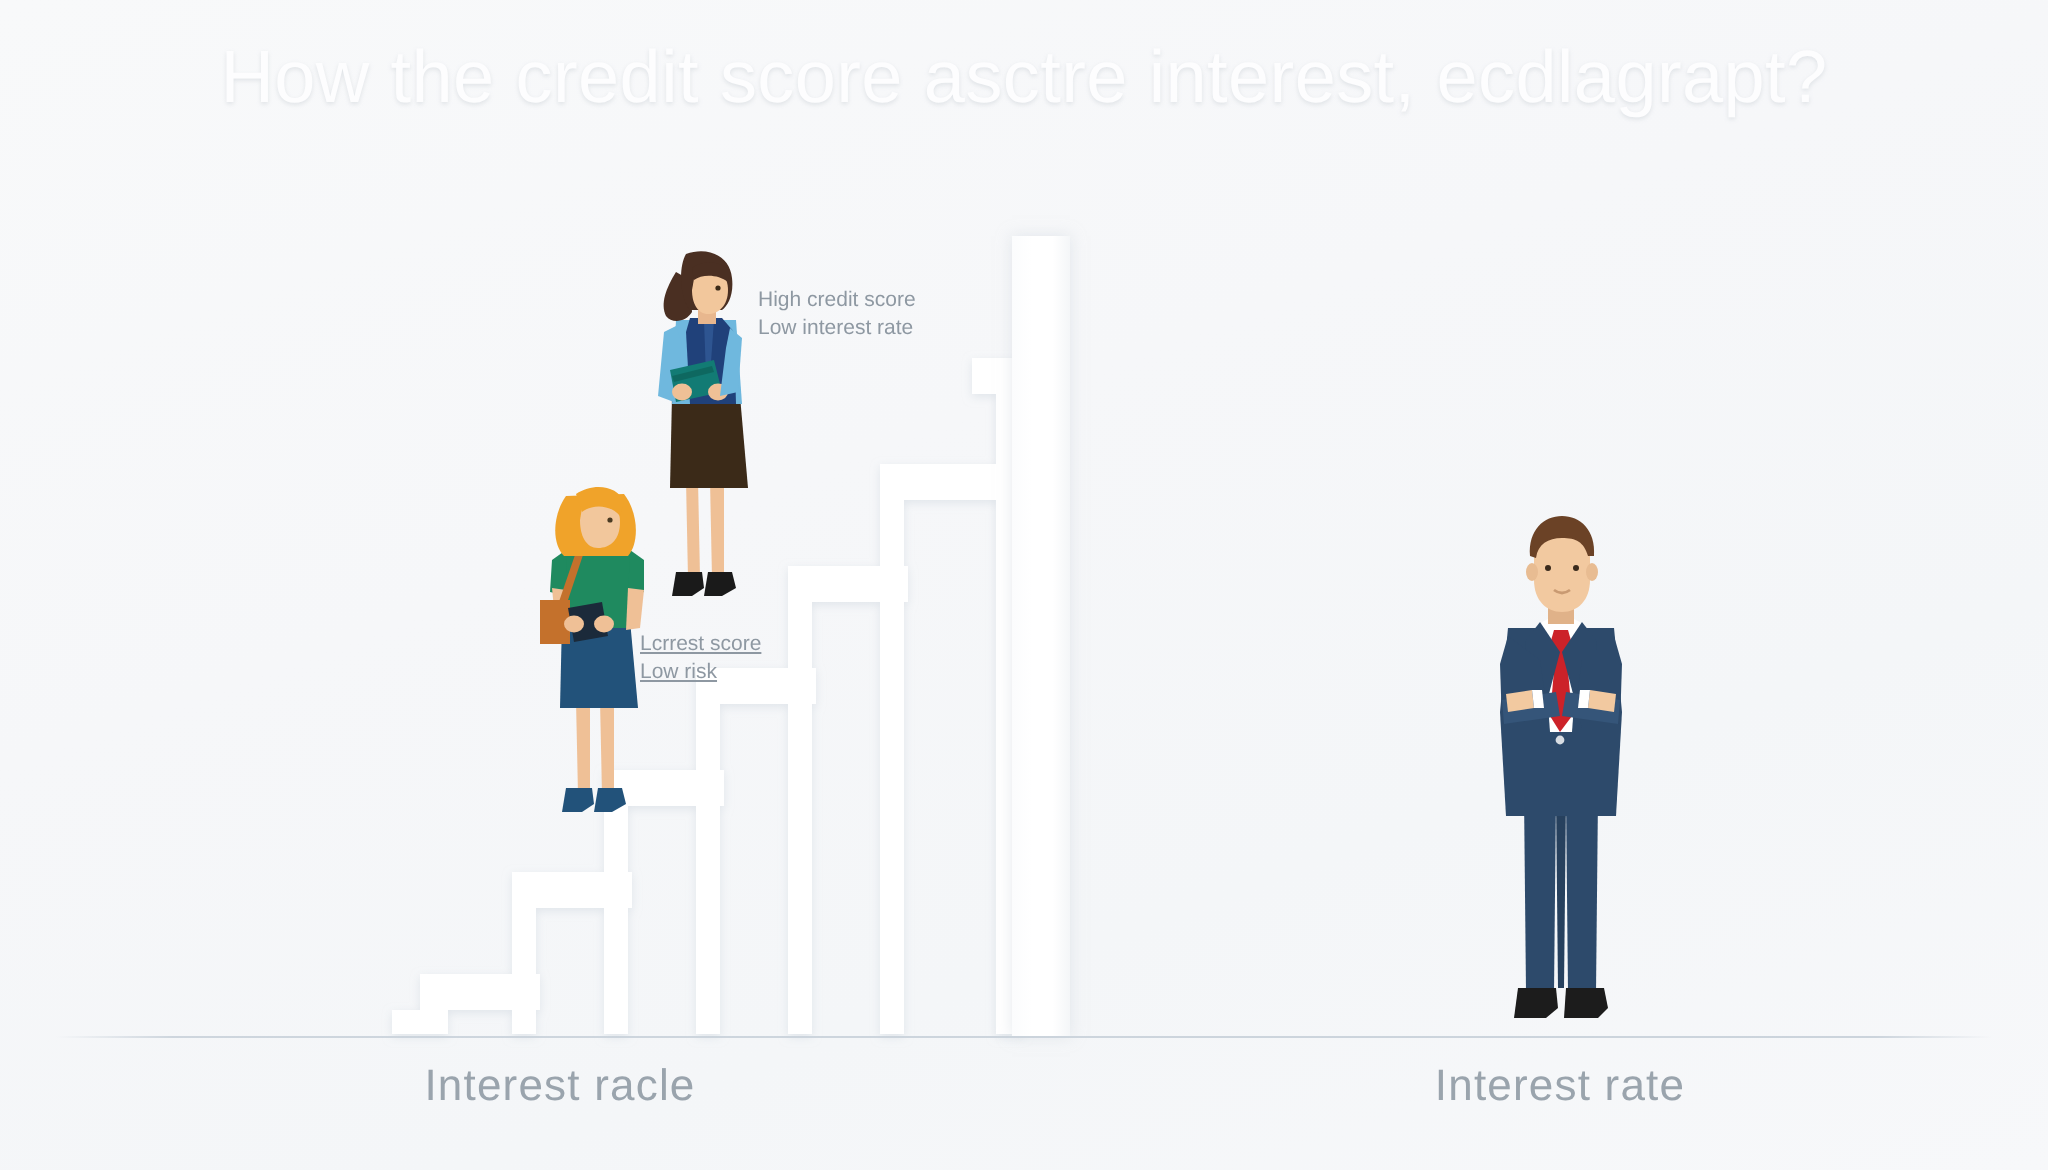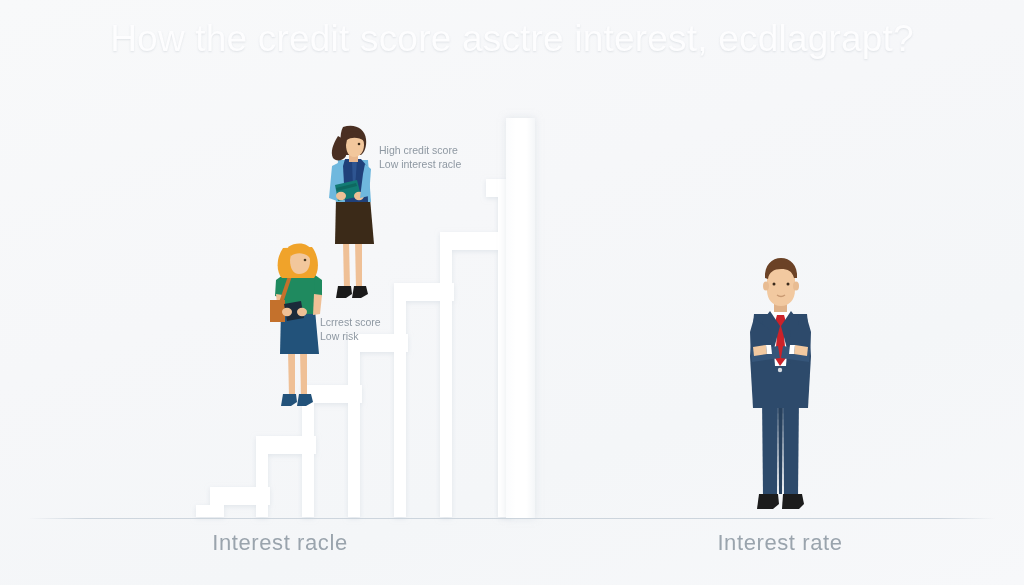--- a/index.html
+++ b/index.html
@@ -60,21 +60,21 @@
   #caption-right { left: 640px; width: 280px; text-align: center; }
   
   .annot {
     position: absolute;
     font-size: 10.5px;
     line-height: 13.5px;
     color: #8e98a2;
     white-space: nowrap;
   }
   #annot-high { left: 379px; top: 99px; margin-top: 45px; }
-  #annot-low  { left: 320px; top: 316px; }
+  #annot-low  { left: 320px; top: 316px; text-decoration: underline; }
   .annot .l2 { display: block; }
   #annot-low .l1 { display:block; }
   #annot-low .l2 { display:block; text-align:left; }
   
   #stairs { position: absolute; left: 0; top: 0; }
   
   #pillar {
     position: absolute;
     left: 506px;
     top: 118px;
@@ -232,21 +232,21 @@
 
     <path d="M47 20 C46 7 54 0 63 0 C72 0 80 7 79 20 L76 20 C74 13 70 11 63 11 C56 11 51 14 50 21 Z" fill="#6b4226"></path>
 
     <circle cx="56" cy="26" r="1.5" fill="#3a2a1c"></circle>
     <circle cx="70" cy="26" r="1.5" fill="#3a2a1c"></circle>
     <path d="M59 37 Q63 40 67 37" stroke="#c99a72" stroke-width="1.4" fill="none"></path>
   </svg>
 
   <div class="annot" id="annot-high">
     <span class="l1">High credit score</span>
-    <span class="l2">Low interest racle</span>
+    <span class="l2">Low interest rate</span>
   </div>
 
   <div class="annot" id="annot-low">
     <span class="l1">Lcrrest score</span>
     <span class="l2">Low risk</span>
   </div>
 
   <div id="floor"></div>
 
   <div class="caption" id="caption-right">Interest rate</div>

